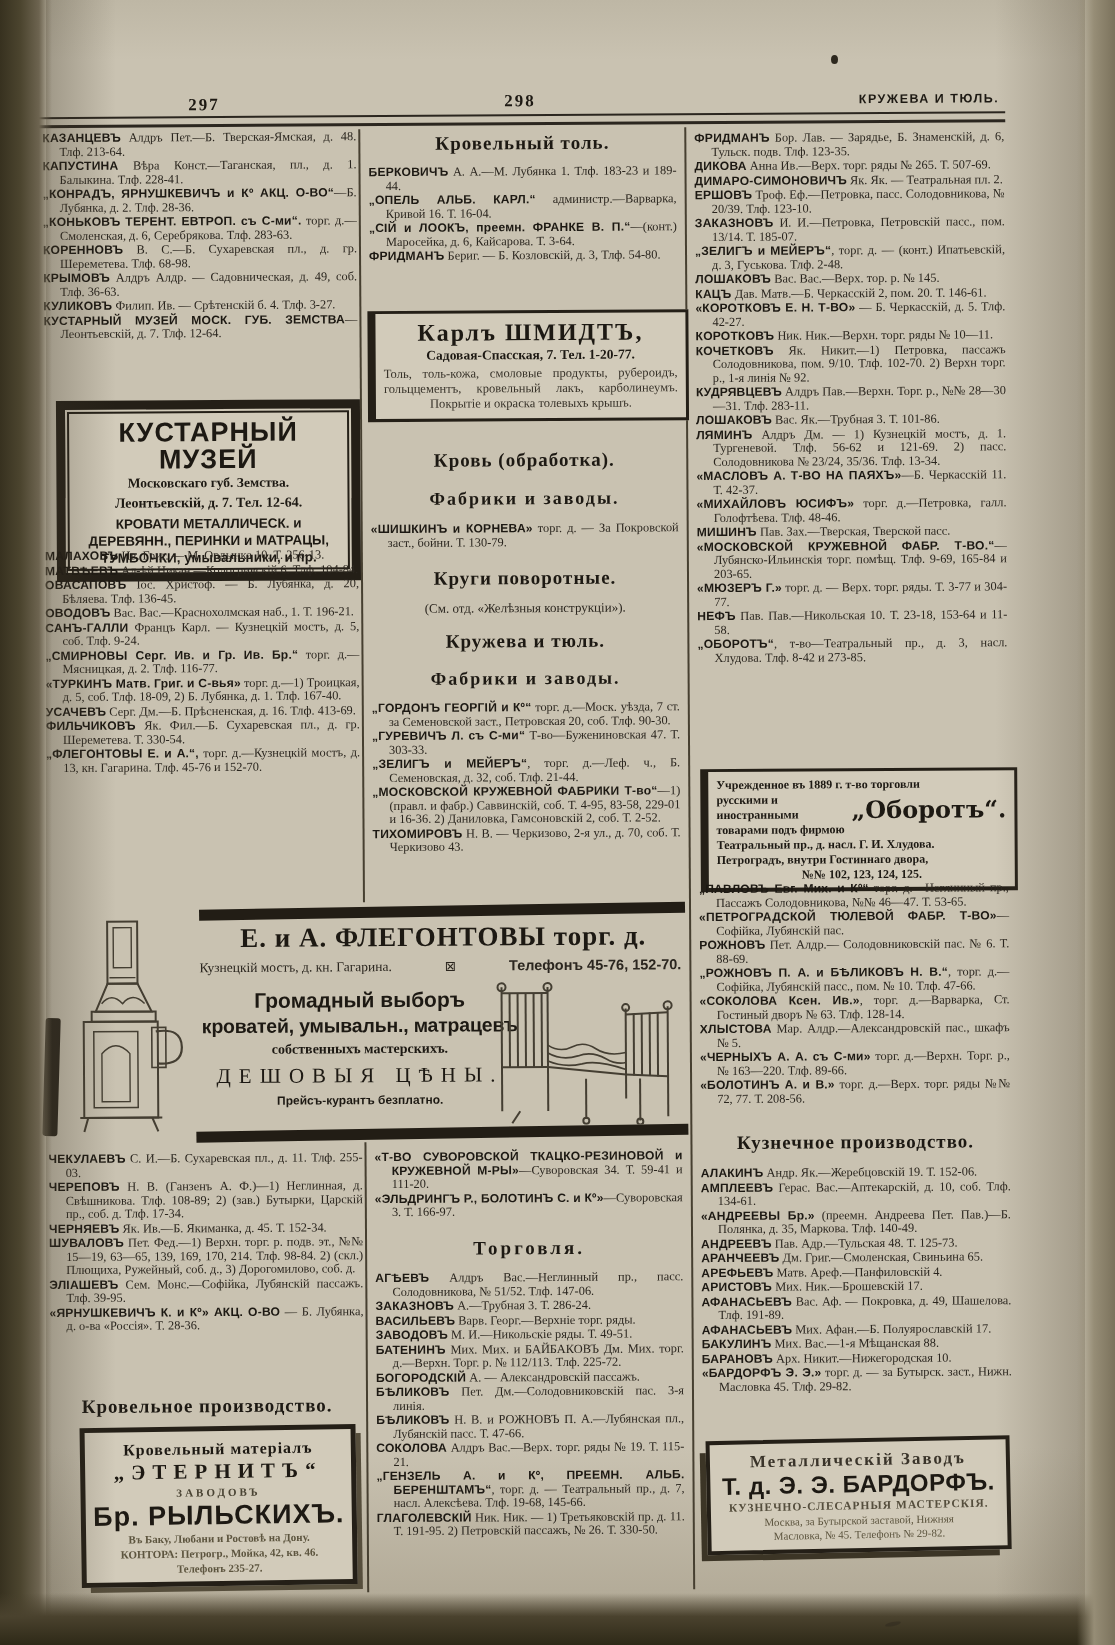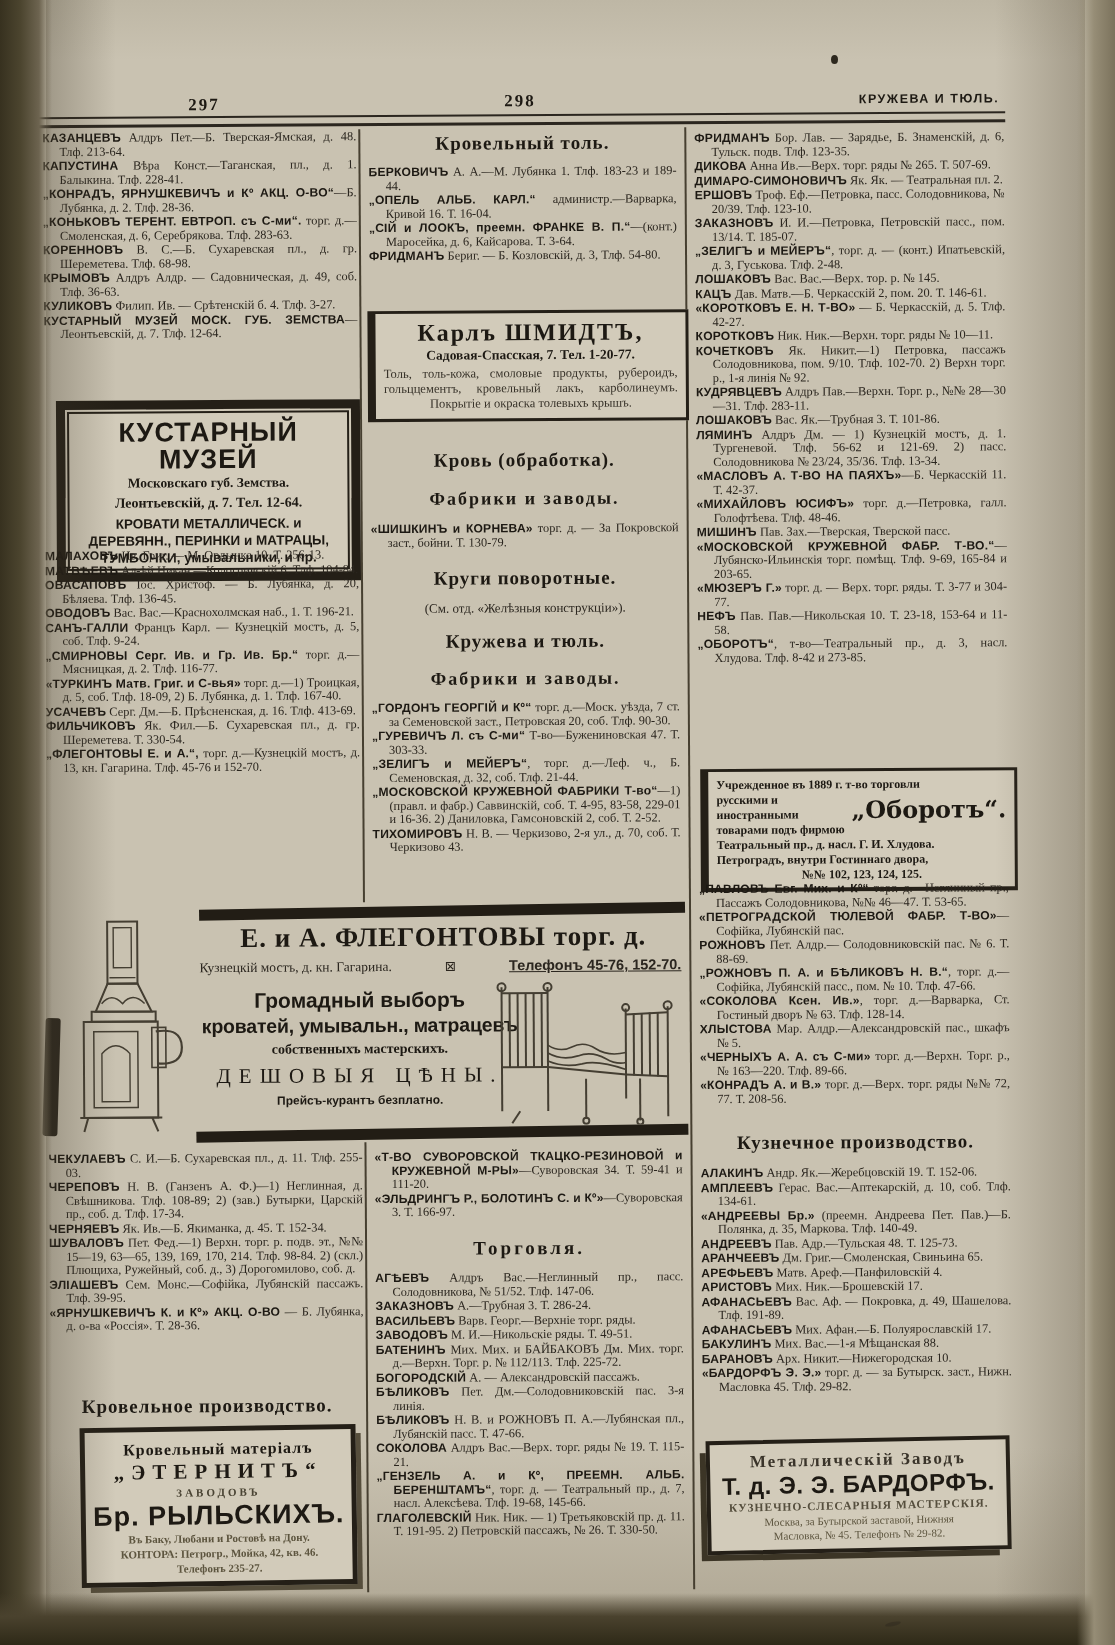--- a/index.html
+++ b/index.html
@@ -64,21 +64,21 @@
   
   .fleg{position:absolute;left:46px;top:903px;width:640px;height:238px;}
   .fleg .bar{position:absolute;background:#221d15;height:11px;}
   .fleg .bar.top{left:152px;right:2px;top:2px;transform:rotate(-.6deg);}
   .fleg .bar.bot{left:148px;right:0;bottom:3px;transform:rotate(-.6deg);}
   .fleg .smudge{position:absolute;left:-4px;top:112px;width:15px;height:118px;background:#2c271e;transform:rotate(2deg);border-radius:3px;}
   .fleg .ttl{position:absolute;left:158px;right:6px;top:20px;text-align:center;
              font:bold 27px/1 "Liberation Serif",serif;letter-spacing:1px;color:var(--ink-b);}
   .fleg .sub{position:absolute;left:152px;right:6px;top:55px;font:13.5px/1 "Liberation Serif",serif;color:var(--ink);
              display:flex;justify-content:space-between;align-items:center;}
-  .fleg .sub .tel{font:bold 14.5px/1 "Liberation Sans",sans-serif;text-decoration:underline;}
+  .fleg .sub .tel{font:bold 14.5px/1 "Liberation Sans",sans-serif;}
   .fleg .lines{position:absolute;left:152px;width:320px;top:82px;text-align:center;color:var(--ink-b);}
   .fleg .l1{font:bold 21px/1.3 "Liberation Sans",sans-serif;}
   .fleg .l2{font:bold 19.5px/1.25 "Liberation Sans",sans-serif;letter-spacing:-.2px;}
   .fleg .l3{font:bold 14px/1.6 "Liberation Serif",serif;}
   .fleg .l4{font:21px/1.5 "Liberation Serif",serif;letter-spacing:8px;}
   .fleg .l5{font:bold 12px/1.4 "Liberation Sans",sans-serif;}
   .illus{position:absolute;}
   svg{display:block;}
 </style>
 </head>
@@ -317,21 +317,21 @@
 
   <div class="entries" style="left:698px;top:884px;width:310px;">
 
   <div class="entry"><b class="nm">„ПАВЛОВЪ Евг. Мих. и Кº“</b><span> торг. д.—Неглинный пр., Пассажъ Солодовникова, №№ 46—47. Т. 53-65.</span></div>
       <div class="entry"><b class="nm">«ПЕТРОГРАДСКОЙ ТЮЛЕВОЙ ФАБР. Т-ВО»</b><span>—Софійка, Лубянскій пас.</span></div>
       <div class="entry"><b class="nm">РОЖНОВЪ</b><span> Пет. Алдр.— Солодовниковскій пас. № 6. Т. 88-69.</span></div>
       <div class="entry"><b class="nm">„РОЖНОВЪ П. А. и БѢЛИКОВЪ Н. В.“</b><span>, торг. д.—Софійка, Лубянскій пасс., пом. № 10. Тлф. 47-66.</span></div>
       <div class="entry"><b class="nm">«СОКОЛОВА Ксен. Ив.»</b><span>, торг. д.—Варварка, Ст. Гостиный дворъ № 63. Тлф. 128-14.</span></div>
       <div class="entry"><b class="nm">ХЛЫСТОВА</b><span> Мар. Алдр.—Александровскій пас., шкафъ № 5.</span></div>
       <div class="entry"><b class="nm">«ЧЕРНЫХЪ А. А. съ С-ми»</b><span> торг. д.—Верхн. Торг. р., № 163—220. Тлф. 89-66.</span></div>
-      <div class="entry"><b class="nm">«КОНРАДЪ А. и В.»</b><span> торг. д.—Верх. торг. ряды №№ 72, 77. Т. 208-56.</span></div>
+      <div class="entry"><b class="nm">«БОЛОТИНЪ А. и В.»</b><span> торг. д.—Верх. торг. ряды №№ 72, 77. Т. 208-56.</span></div>
     </div>
 
   <div class="h1" style="left:698px;top:1134px;width:310px;">Кузнечное производство.</div>
   <div class="entries" style="left:698px;top:1168px;width:310px;">
 
   <div class="entry"><b class="nm">АЛАКИНЪ</b><span> Андр. Як.—Жеребцовскій 19. Т. 152-06.</span></div>
       <div class="entry"><b class="nm">АМПЛЕЕВЪ</b><span> Герас. Вас.—Аптекарскій, д. 10, соб. Тлф. 134-61.</span></div>
       <div class="entry"><b class="nm">«АНДРЕЕВЫ Бр.»</b><span> (преемн. Андреева Пет. Пав.)—Б. Полянка, д. 35, Маркова. Тлф. 140-49.</span></div>
       <div class="entry"><b class="nm">АНДРЕЕВЪ</b><span> Пав. Адр.—Тульская 48. Т. 125-73.</span></div>
       <div class="entry"><b class="nm">АРАНЧЕЕВЪ</b><span> Дм. Григ.—Смоленская, Свиньина 65.</span></div>

